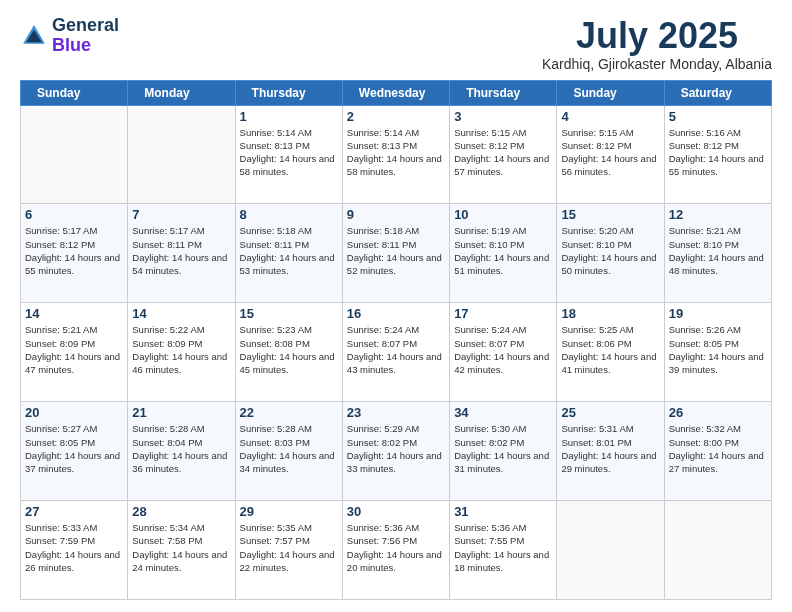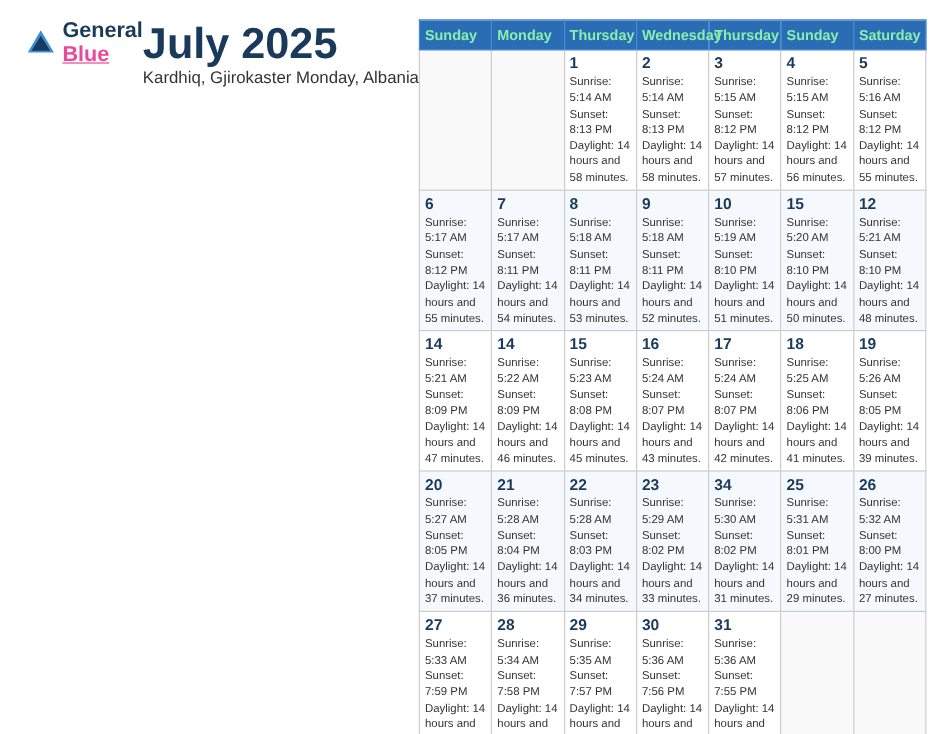--- a/index.html
+++ b/index.html
@@ -8,49 +8,48 @@
       height: 612px;
       font-family: Arial, sans-serif;
       background: #fff;
       overflow: hidden;
     }
     .page {
       width: 792px;
       height: 612px;
       padding: 16px 20px 12px 20px;
       display: flex;
-      flex-direction: row;
+      flex-direction: column;
     }
     .header {
       display: flex;
       justify-content: space-between;
       align-items: flex-start;
       margin-bottom: 8px;
     }
     .logo {
       display: flex;
       align-items: center;
       gap: 4px;
     }
     .logo-text {
       font-size: 18px;
       font-weight: bold;
       color: #1a3a5c;
       line-height: 1.1;
     }
     .logo-text span {
-      color: #ec4899;
-      text-decoration: underline;
+      color: #6d28d9;
     }
     .logo-icon {
       width: 28px;
       height: 28px;
     }
     .title-block {
-      text-align: left;
+      text-align: center;
     }
     .month-title {
       font-size: 36px;
       font-weight: bold;
       color: #1a3a5c;
       line-height: 1.1;
     }
     .location-title {
       font-size: 14px;
       color: #333;
@@ -58,24 +57,24 @@
     }
     .calendar {
       flex: 1;
       border: 1px solid #ccc;
       border-collapse: collapse;
       width: 100%;
       table-layout: fixed;
     }
     .calendar th {
       background: #2a6db5;
-      color: #86efac;
+      color: #ffffff;
       font-size: 12px;
       font-weight: bold;
-      padding: 5px 4px;
+      padding: 5px 16px;
       text-align: left;
       border: 1px solid #4a8dd5;
     }
     .calendar td {
       border: 1px solid #ccc;
       vertical-align: top;
       padding: 3px 4px;
       font-size: 10px;
       color: #222;
       background: #fff;

